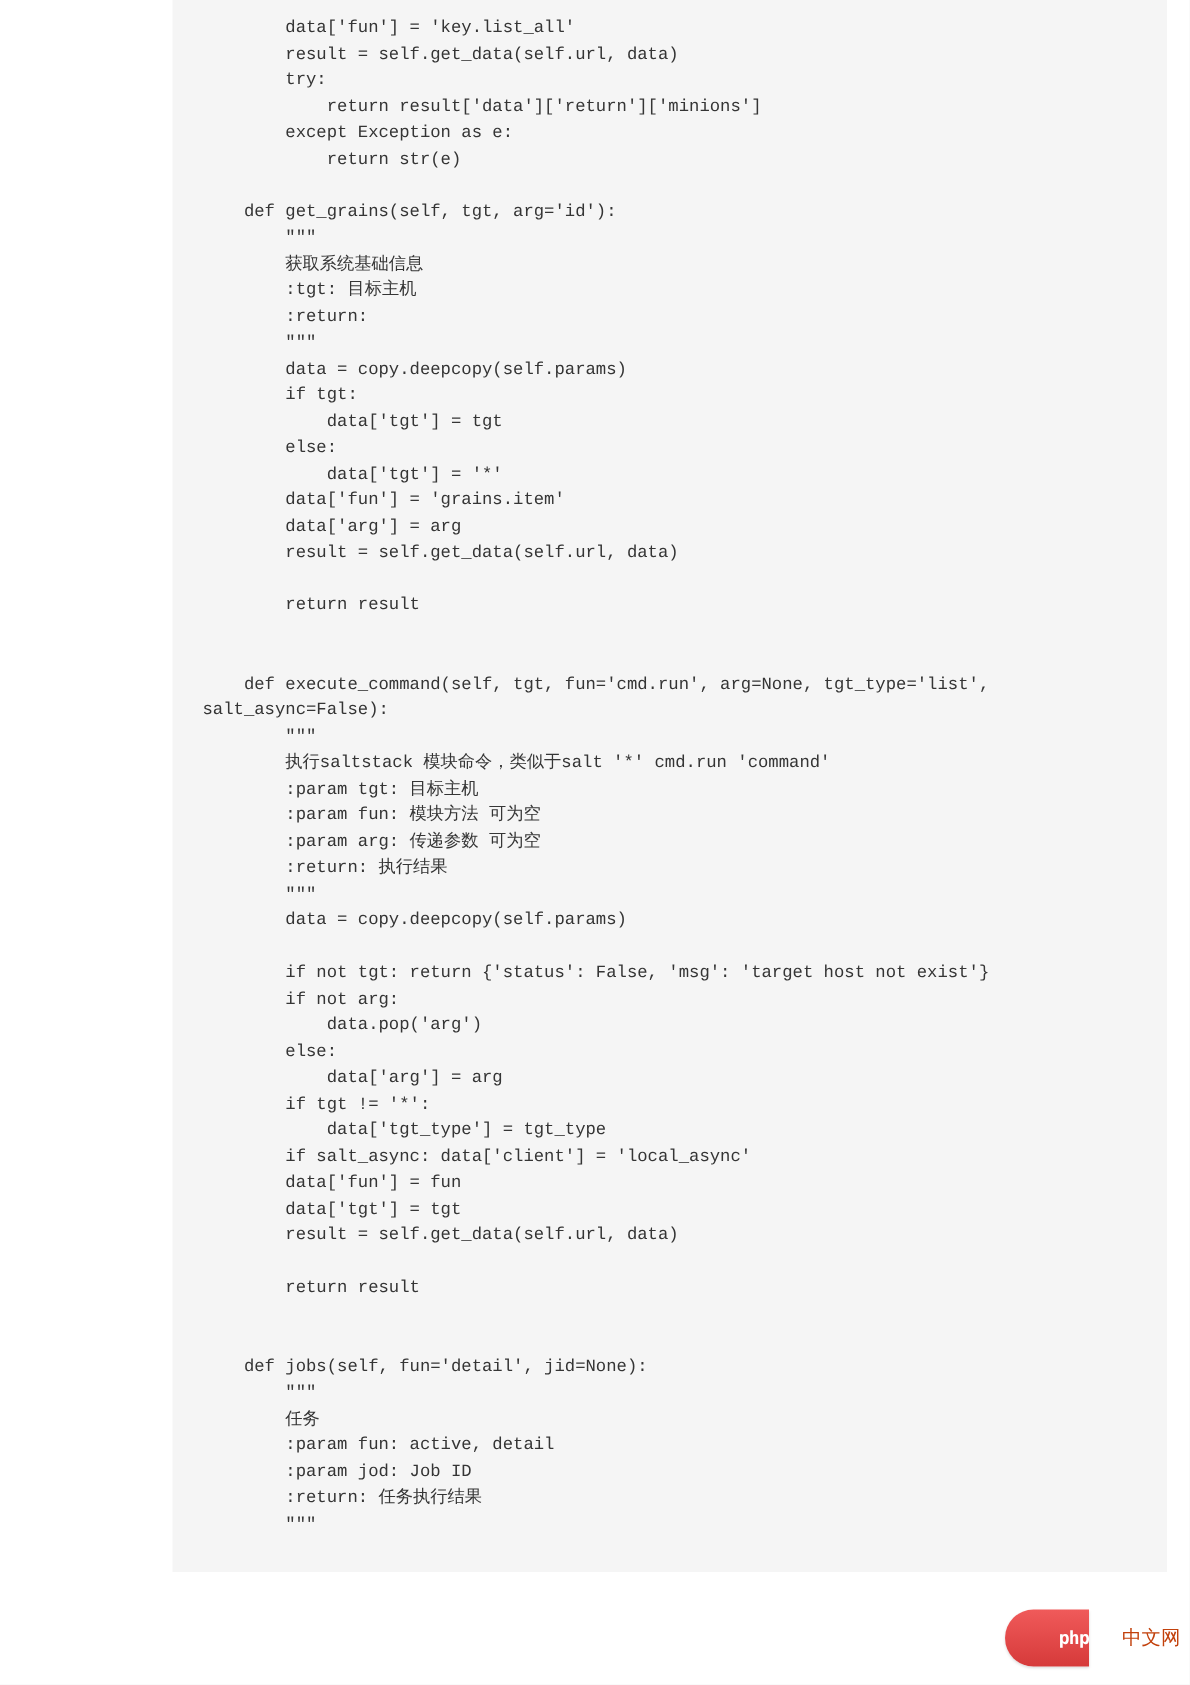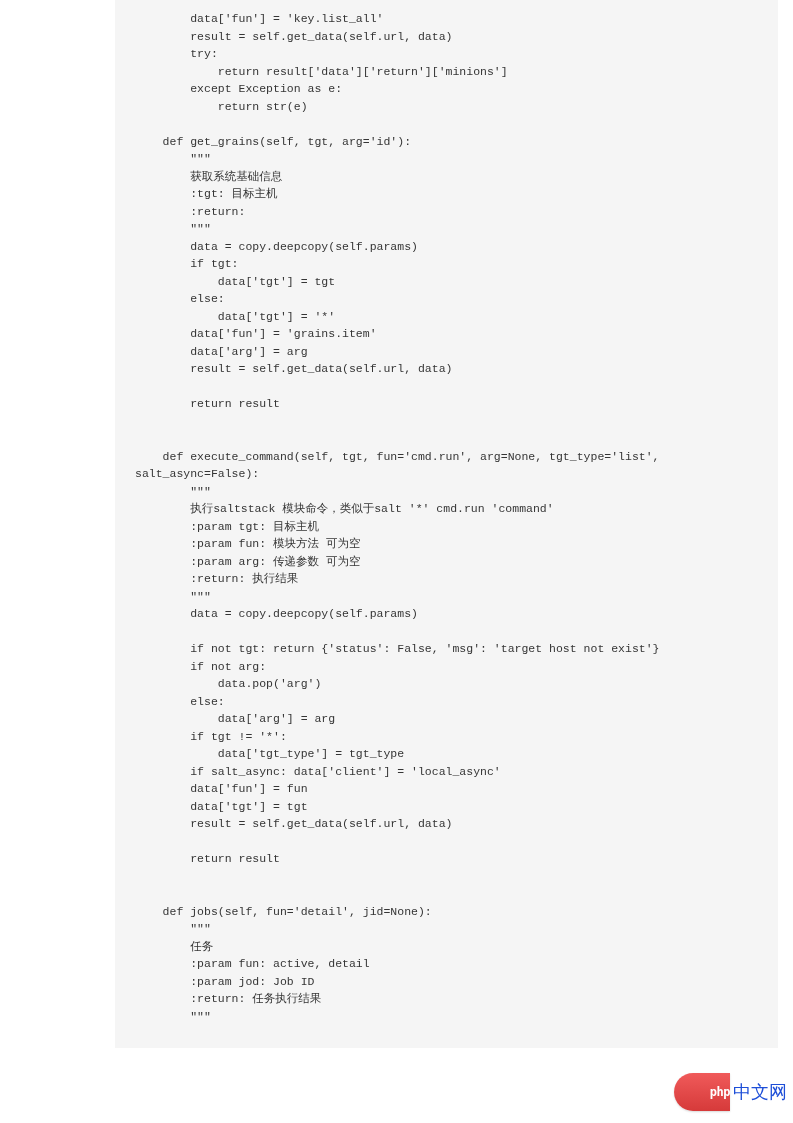--- a/index.html
+++ b/index.html
@@ -44,24 +44,24 @@
     align-items: center;
     justify-content: flex-end;
     color: #ffffff;
     font-size: 12px;
     font-weight: bold;
     letter-spacing: -0.5px;
     box-shadow: 0 1px 2px rgba(0,0,0,0.15);
   }
   .badge-icon span { font-family: Consolas, monospace; }
   .badge-text {
-    color: #1d4ed8;
-    font-size: 18px;
+    color: #c2410c;
+    font-size: 13px;
     font-weight: 500;
-    margin-left: 3px;
+    margin-left: 22px;
     padding-right: 6px;
   }
 </style>
 </head>
 <body>
 
 <div class="code-block">        data['fun'] = 'key.list_all'
         result = self.get_data(self.url, data)
         try:
             return result['data']['return']['minions']

